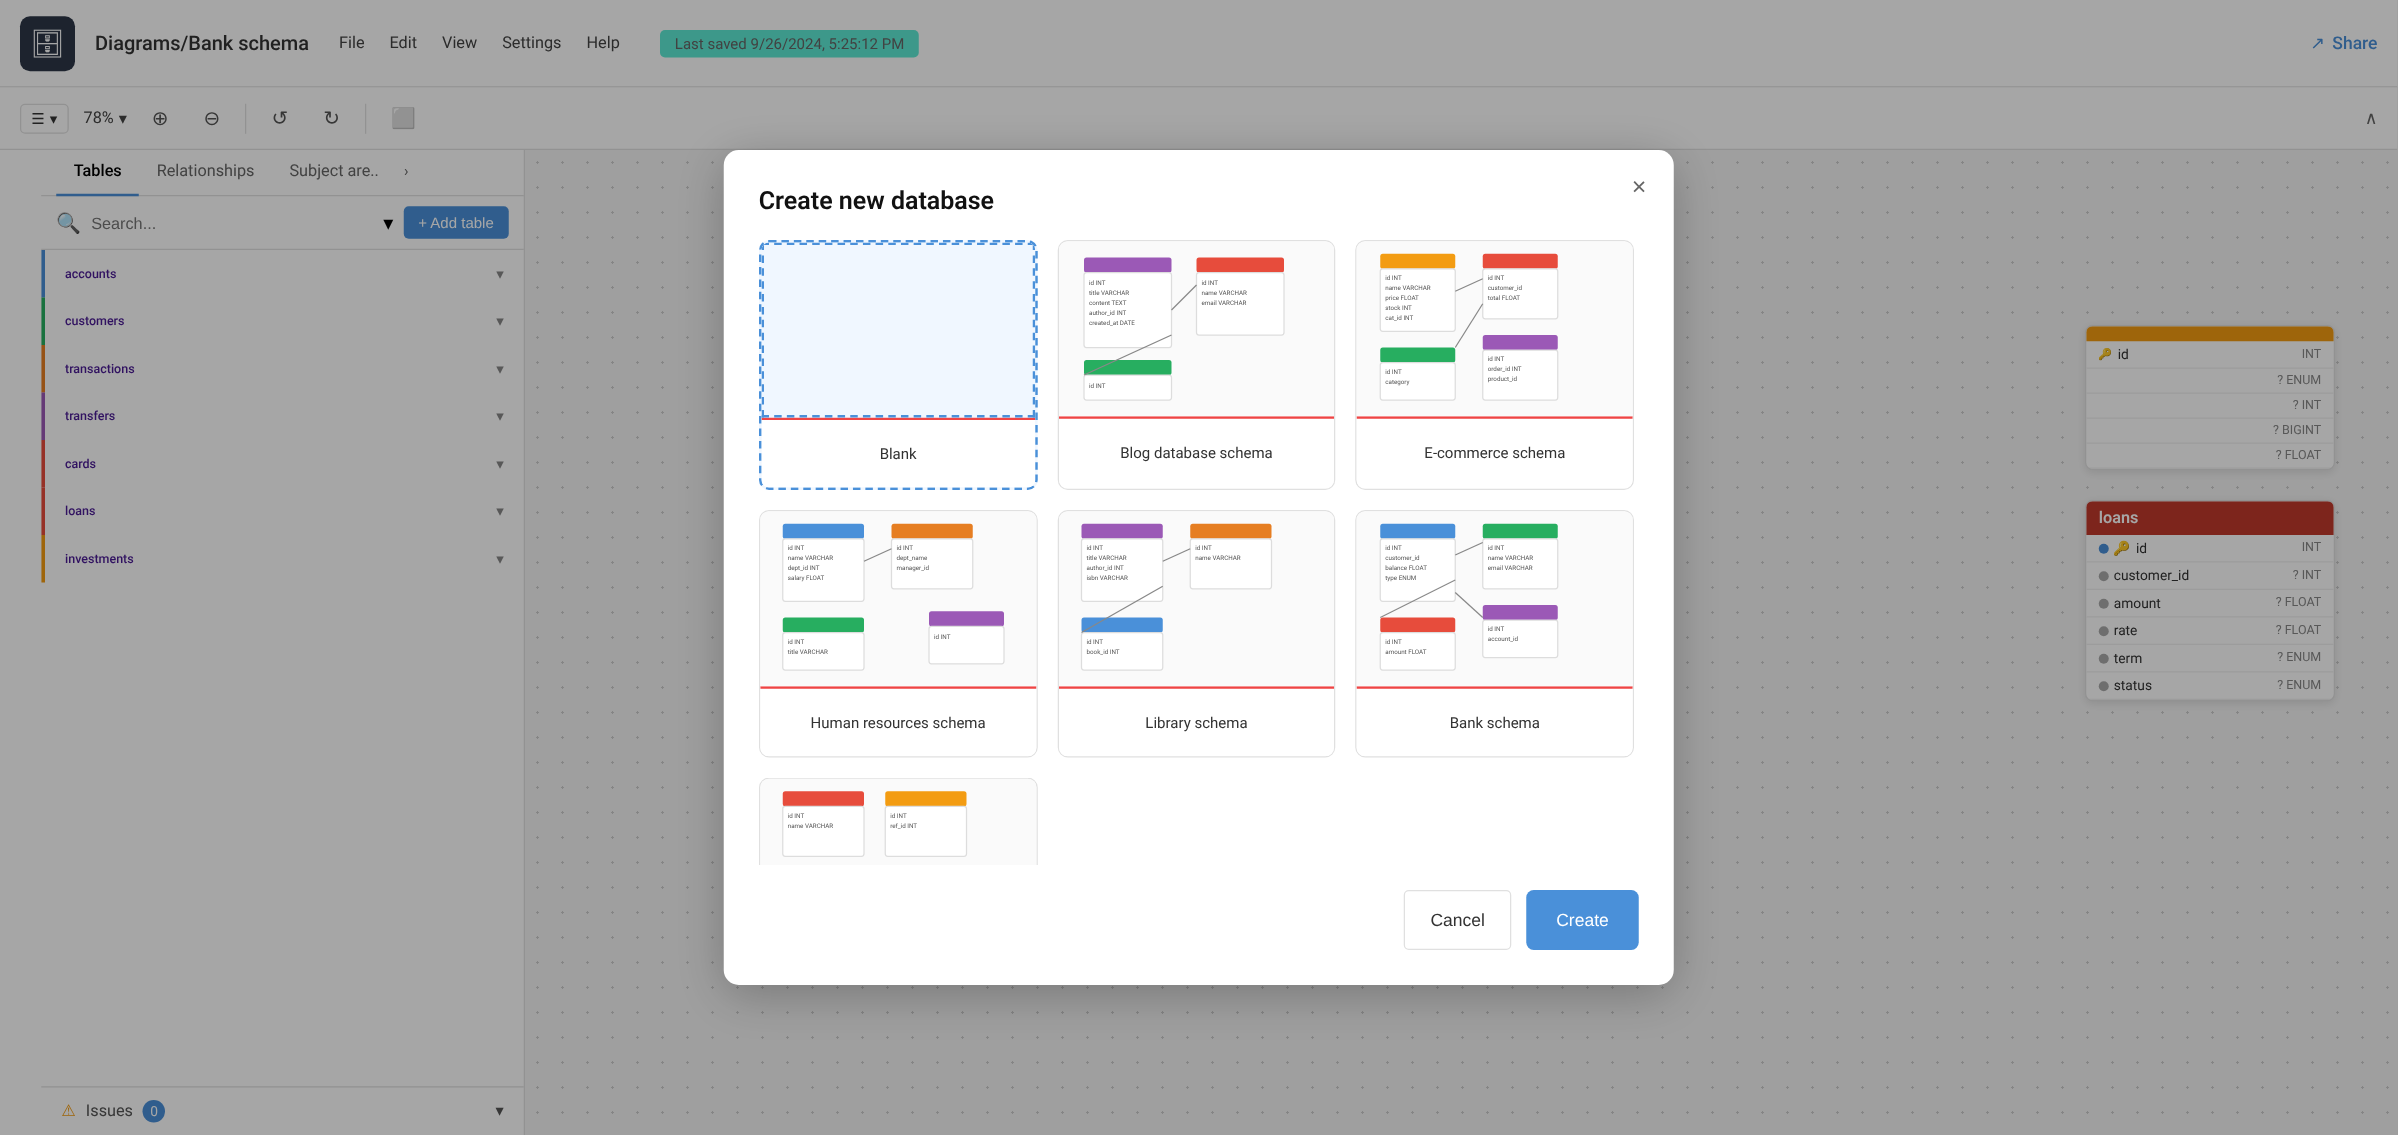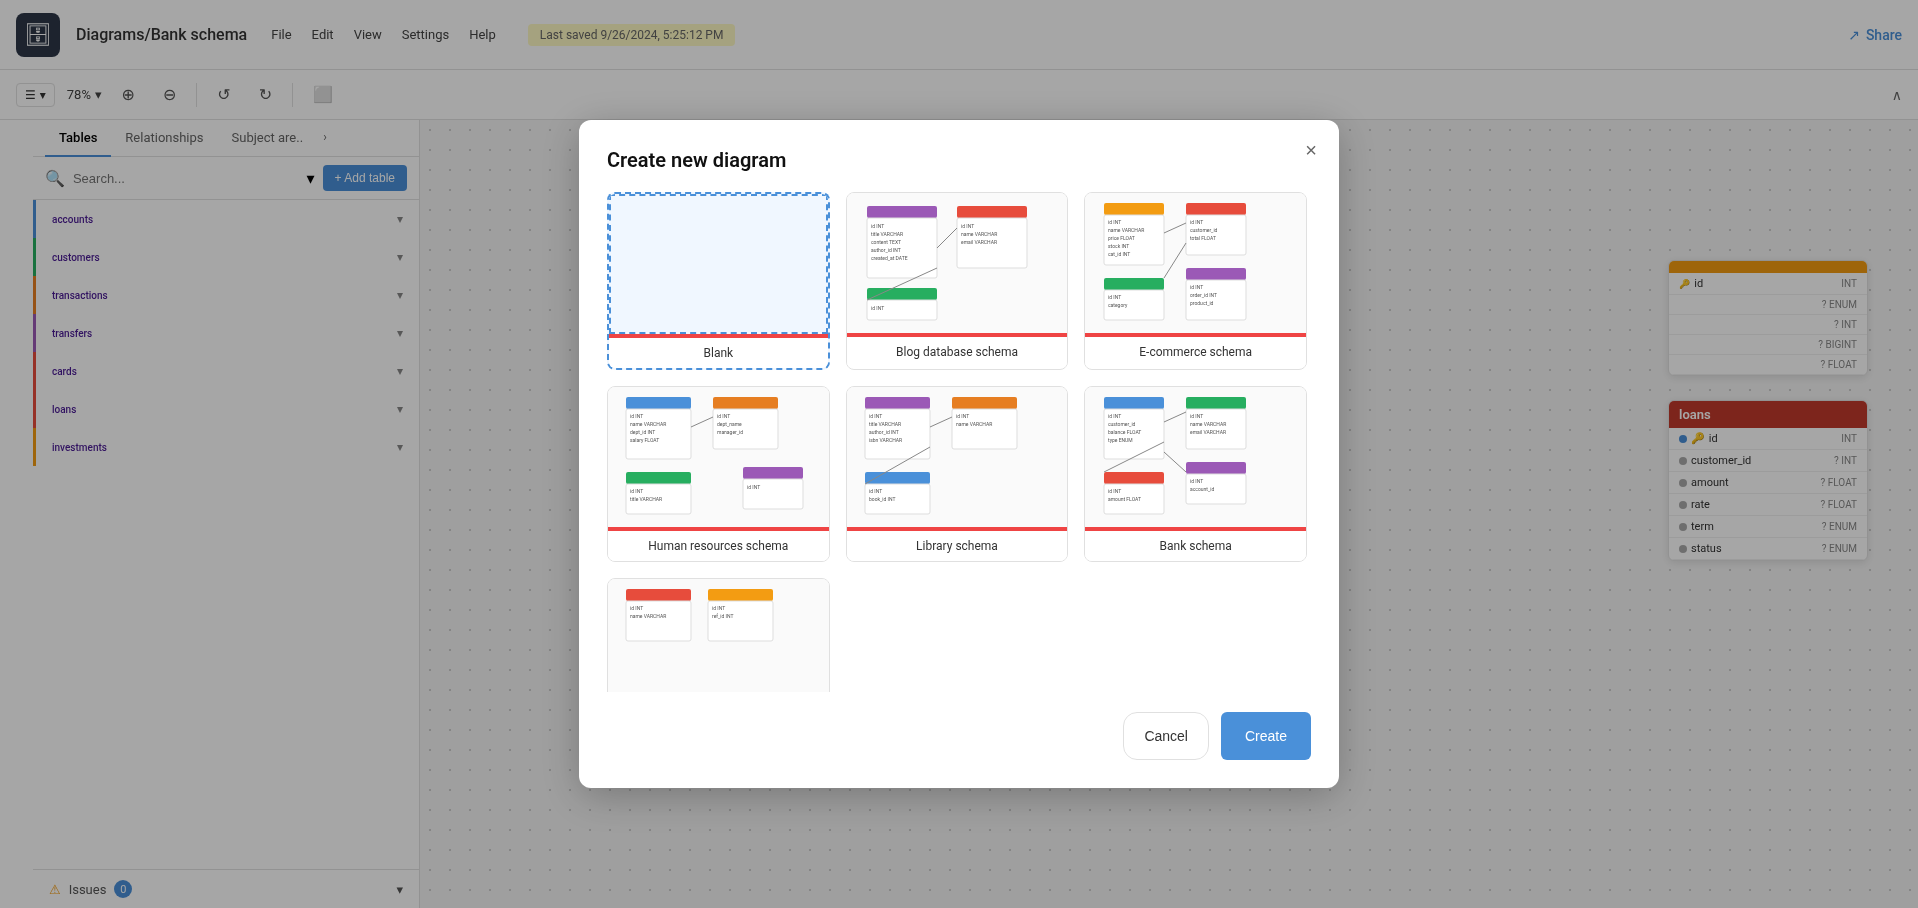--- a/index.html
+++ b/index.html
@@ -20,21 +20,21 @@
       gap: 16px; z-index: 10;
     }
     .app-logo {
       width: 44px; height: 44px; background: #2d3748; border-radius: 8px;
       display: flex; align-items: center; justify-content: center;
       color: #fff; font-size: 22px;
     }
     .app-title { font-size: 16px; font-weight: 500; color: #333; }
     .top-menu { display: flex; gap: 20px; margin-left: 8px; }
     .top-menu-item { font-size: 13px; color: #444; cursor: pointer; }
-    .last-saved { margin-left: 16px; background: #fef9c3; border-radius: 4px; padding: 4px 12px; font-size: 12px; color: #666; }
+    .last-saved { margin-left: 16px; background: #5eead4; border-radius: 4px; padding: 4px 12px; font-size: 12px; color: #666; }
     .share-btn {
       margin-left: auto; color: #4a90d9; font-size: 14px; font-weight: 500;
       display: flex; align-items: center; gap: 6px; cursor: pointer;
     }
 
     
     .toolbar {
       position: absolute; top: 70px; left: 0; right: 0; height: 50px;
       background: #fff; border-bottom: 1px solid #e0e0e0;
       display: flex; align-items: center; padding: 0 16px; gap: 12px; z-index: 10;
@@ -171,30 +171,30 @@
       border: 1.5px solid #e0e0e0; border-radius: 8px; overflow: hidden;
       cursor: pointer; transition: border-color 0.15s;
     }
     .diagram-option.selected { border: 2px dashed #4a90d9; background: #f0f7ff; }
     .diagram-preview {
       width: 100%; height: 140px; background: #fafafa;
       display: flex; align-items: center; justify-content: center;
       overflow: hidden; position: relative;
     }
     .diagram-label {
-      padding: 8px 10px; font-size: 12px; color: #333; text-align: center; border-top: 4px solid #ef4444;
+      padding: 20px 10px; font-size: 12px; color: #333; text-align: center; border-top: 2px solid #ef4444;
       background: #fff;
     }
 
     
     .modal-footer {
       display: flex; justify-content: flex-end; gap: 12px; margin-top: 20px;
     }
     .btn-cancel {
-      padding: 8px 20px; border: 1.5px solid #e0e0e0; border-radius: 14px;
+      padding: 8px 20px; border: 1.5px solid #e0e0e0; border-radius: 4px;
       background: #fff; color: #333; font-size: 14px; cursor: pointer;
     }
     .btn-create {
       padding: 16px 24px; border: none; border-radius: 6px;
       background: #4a90d9; color: #fff; font-size: 14px; font-weight: 500; cursor: pointer;
     }
 
     
     .diagram-option.selected .diagram-preview {
       background: repeating-linear-gradient(0deg, transparent, transparent 9px, #c8dff5 9px, #c8dff5 10px),
@@ -343,21 +343,21 @@
     </div>
     <div class="loans-card-row">
       <span class="field-name"><span class="dot dot-gray"></span> status</span>
       <span class="field-type">? ENUM</span>
     </div>
   </div>
 </div>
 
 <div class="modal-backdrop">
   <div class="modal">
-    <div class="modal-title">Create new diagram</div>
+    <div class="modal-title">Create new database</div>
     <button class="modal-close">×</button>
 
     <div class="diagram-grid">
 
       <div class="diagram-option selected">
         <div class="diagram-preview" style="border:2px dashed #4a90d9; background:#f0f7ff; margin:0;"></div>
         <div class="diagram-label">Blank</div>
       </div>
 
       <div class="diagram-option">

